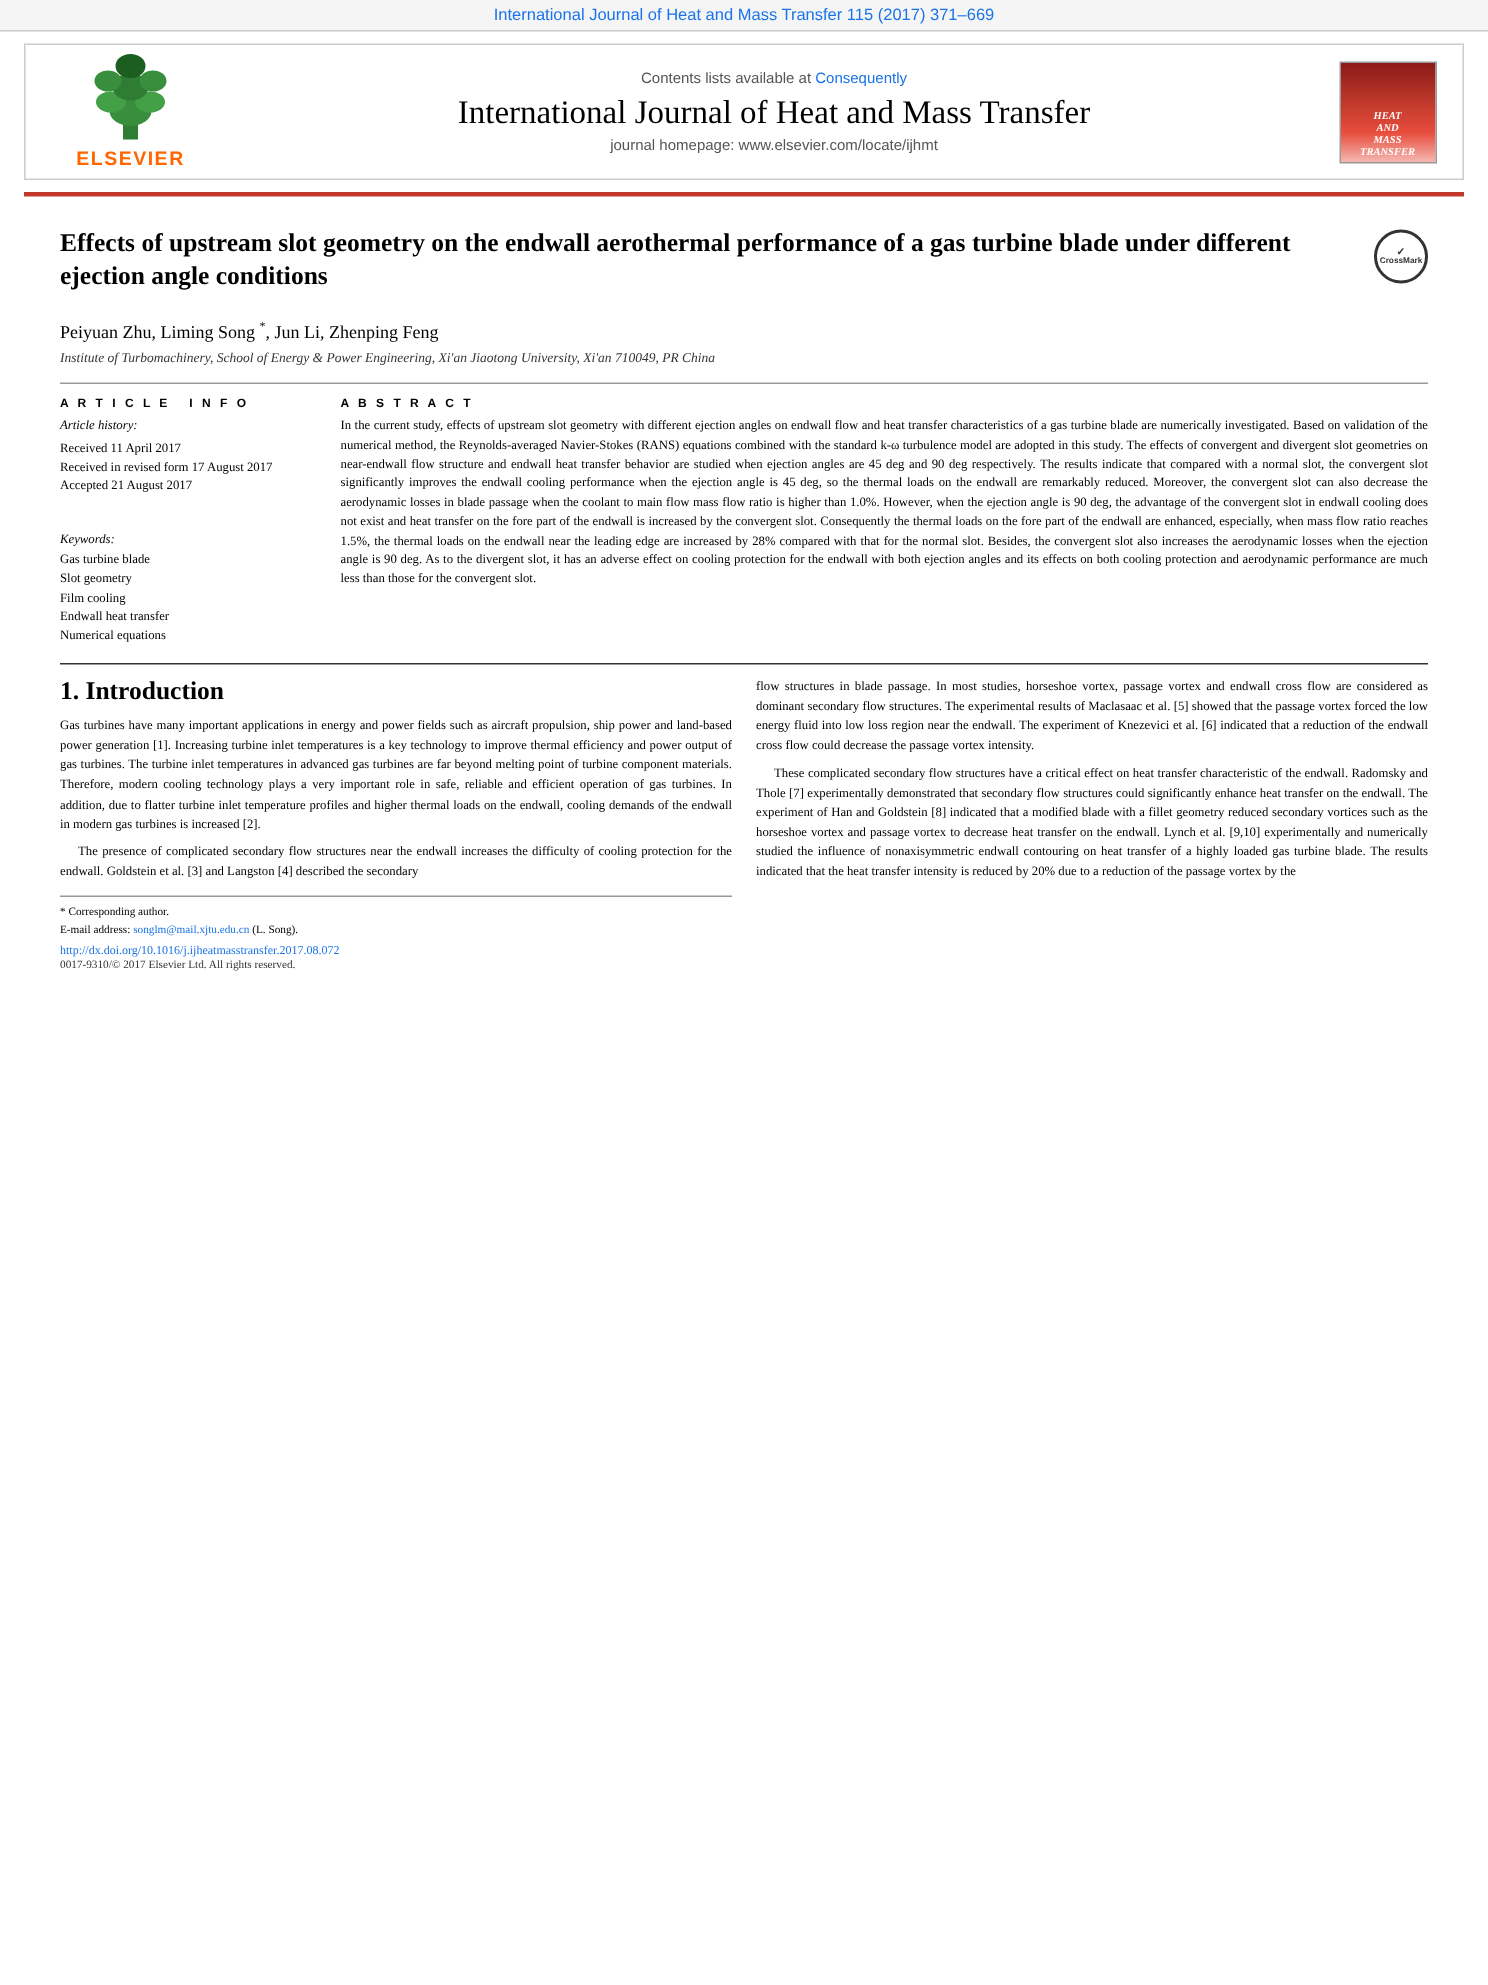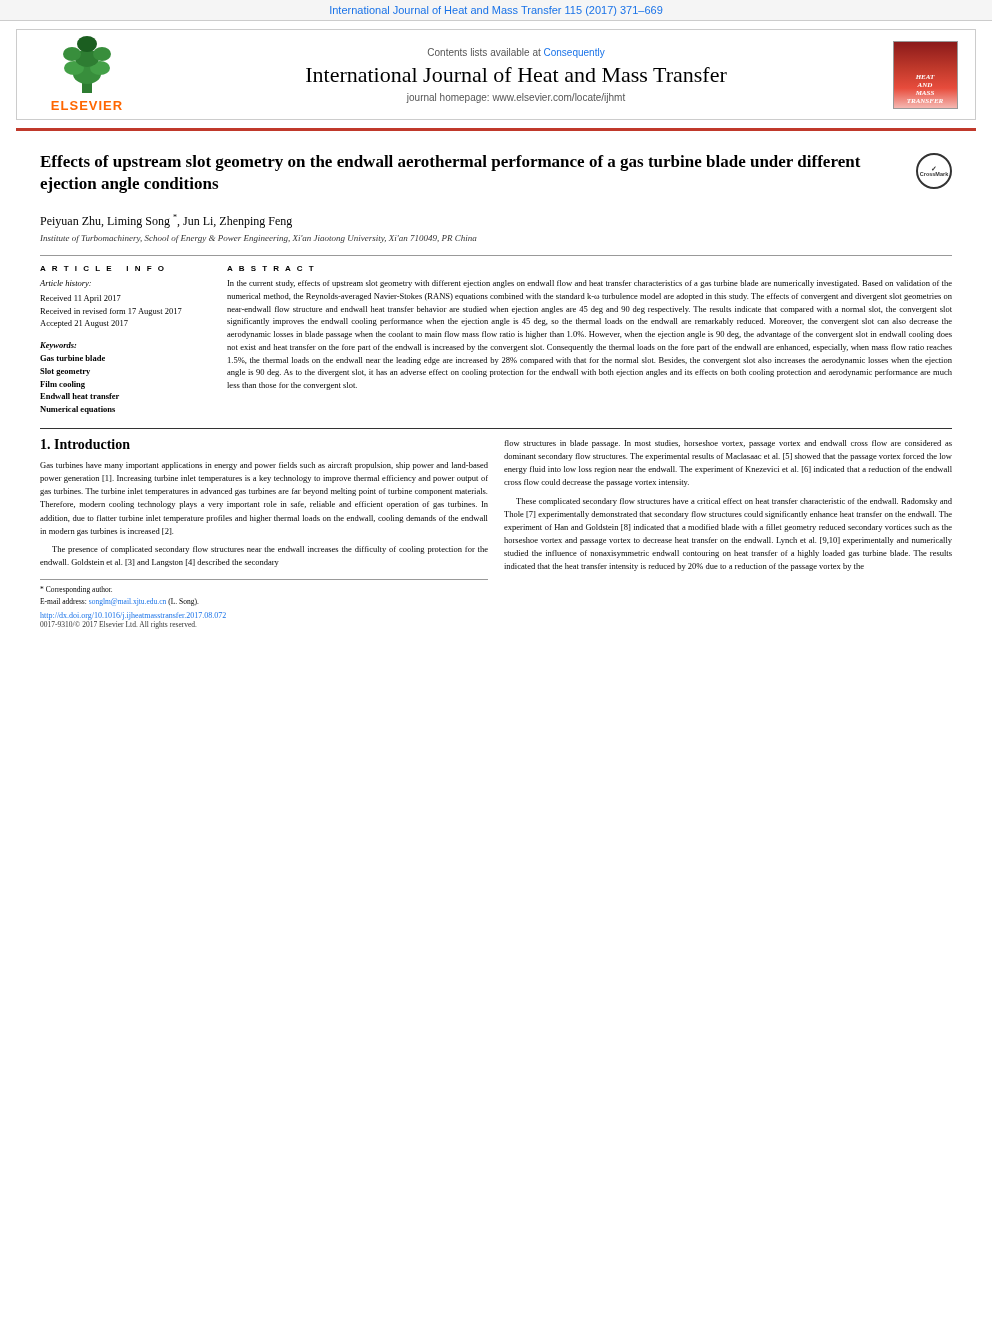--- a/index.html
+++ b/index.html
@@ -181,22 +181,21 @@
     }
     .article-info-block .info-heading {
       font-style: italic;
       font-size: 8.5px;
       margin-bottom: 2px;
     }
     .article-info-block .info-line {
       font-size: 8.5px;
     }
     .keywords-block {
-      margin-top: 10px;
-      font-weight: bold;
+      margin-top: 24px;
     }
     .keywords-block .kw-heading {
       font-style: italic;
       font-size: 8.5px;
       margin-bottom: 2px;
     }
     .kw-item {
       font-size: 8.5px;
       line-height: 1.5;
     }
@@ -221,21 +220,21 @@
       display: flex;
       gap: 16px;
     }
     .intro-left {
       flex: 1;
     }
     .intro-right {
       flex: 1;
     }
     .section-heading {
-      font-size: 14px;
+      font-size: 17px;
       font-weight: bold;
       margin-bottom: 6px;
       color: #000;
     }
     .body-text {
       font-size: 8.5px;
       line-height: 1.55;
       text-align: justify;
     }
     .body-text p {

